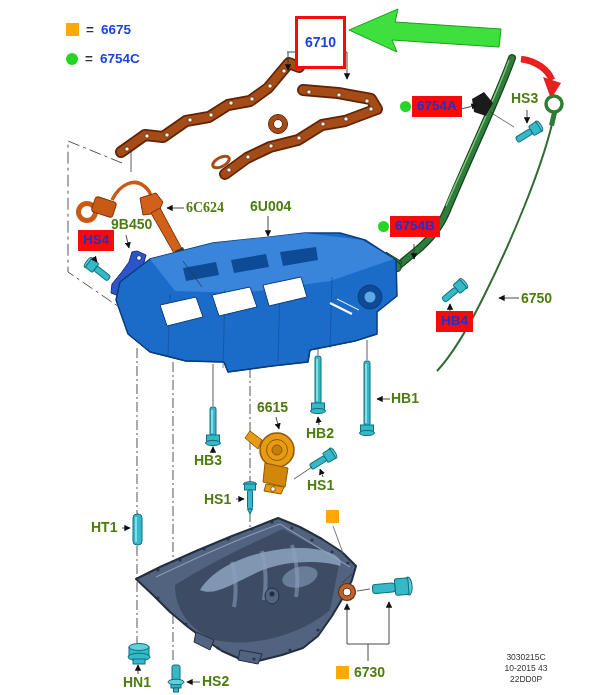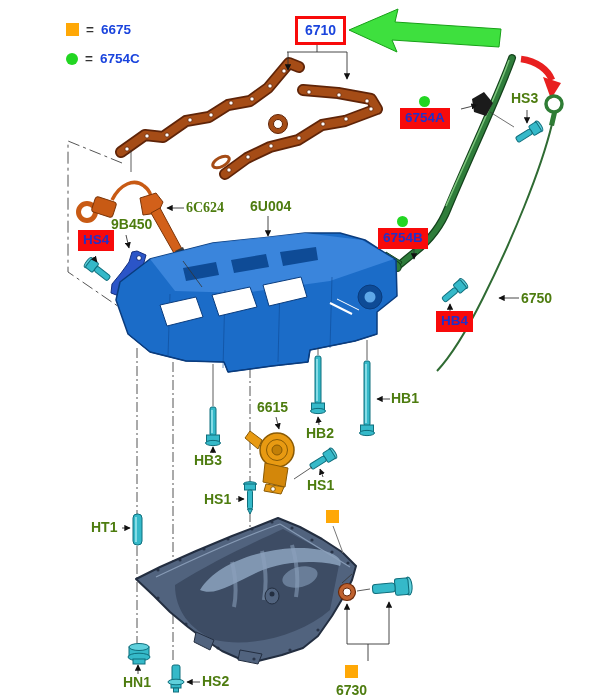--- a/index.html
+++ b/index.html
@@ -2,22 +2,22 @@
 <html><head>
 <meta charset="utf-8">
 <style>
   html,body{margin:0;padding:0;background:#fff;}
   #stage{position:relative;width:614px;height:695px;background:#ffffff;overflow:hidden;
          font-family:"Liberation Sans",sans-serif;}
   #artwork{position:absolute;left:0;top:0;}
   .callout{position:absolute;font-weight:bold;font-size:14px;color:#4d7c0f;
            white-space:nowrap;line-height:1.1;}
   .boxed{background:#f80a0a;color:#2231c8;padding:3px 5px;font-size:13.5px;}
-  .outlined{background:#fff;border:3px solid #f80a0a;padding:4px 7px;color:#1a44dd;}
-  .dot-row{display:flex;align-items:center;gap:1px;flex-direction:column;}
+  .outlined{background:#fff;border:3px solid #f80a0a;padding:16px 7px;color:#1a44dd;}
+  .dot-row{display:flex;align-items:center;gap:1px;}
   .green-dot{width:11px;height:11px;border-radius:50%;background:#22d622;flex:0 0 auto;}
   .orange-sq{width:13px;height:13px;background:#ffa806;flex:0 0 auto;}
   .legend-row{position:absolute;display:flex;align-items:center;gap:7px;
               font-weight:bold;font-size:13.5px;color:#1a44dd;}
   .legend-eq{color:#333;}
   .legend-swatch-sq{width:13px;height:13px;background:#ffa806;}
   .legend-swatch-dot{width:12px;height:12px;border-radius:50%;background:#22d622;}
   .footer{position:absolute;left:484px;top:652px;width:84px;text-align:center;
           font-size:8.5px;line-height:11px;color:#333;}
 </style>
@@ -316,14 +316,19 @@
 
 <div class="callout" style="left:123px;top:675px;">HN1</div>
 
 <div class="callout" style="left:202px;top:674px;">HS2</div>
 
 <div class="dot-row" style="position:absolute;left:336px;top:665px;gap:5px;">
   <span class="orange-sq"></span>
   <span class="callout" style="position:static;">6730</span>
 </div>
 
+<div class="footer">
+  <div>3030215C</div>
+  <div>10-2015 43</div>
+  <div>22DD0P</div>
+</div>
 
 </div>
 
 </body></html>

